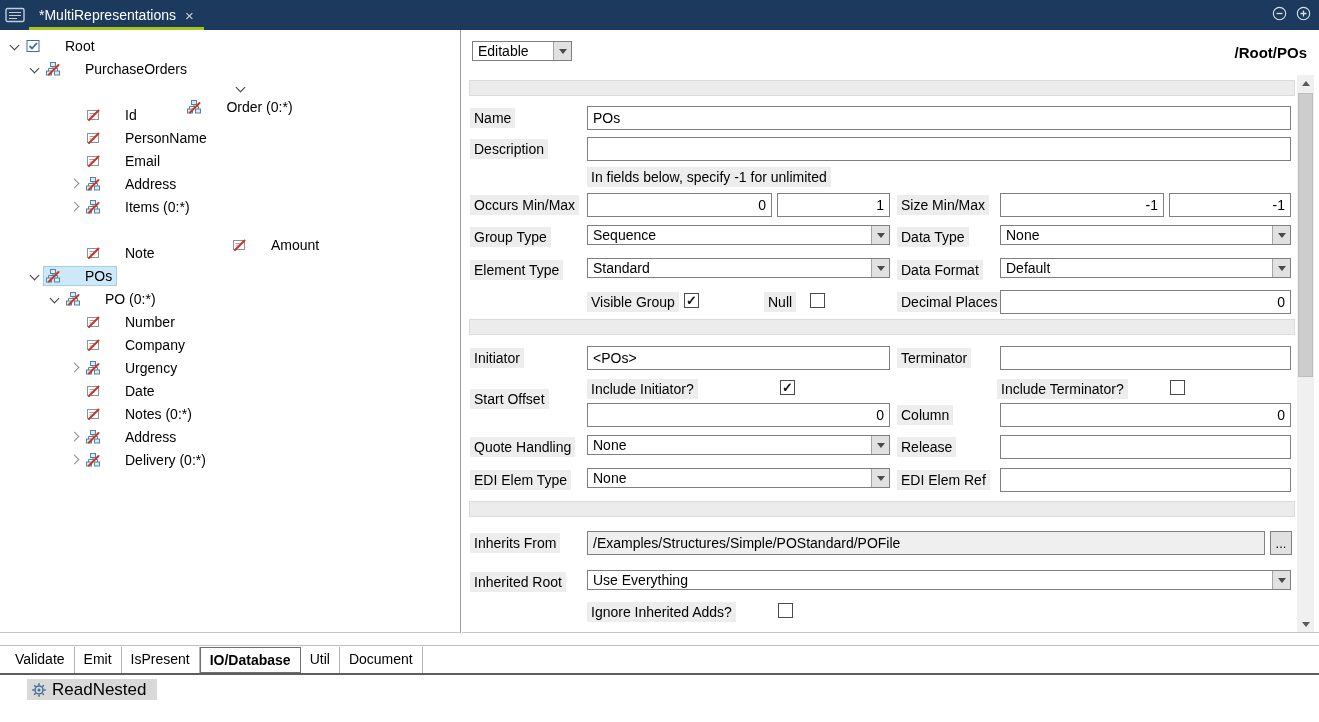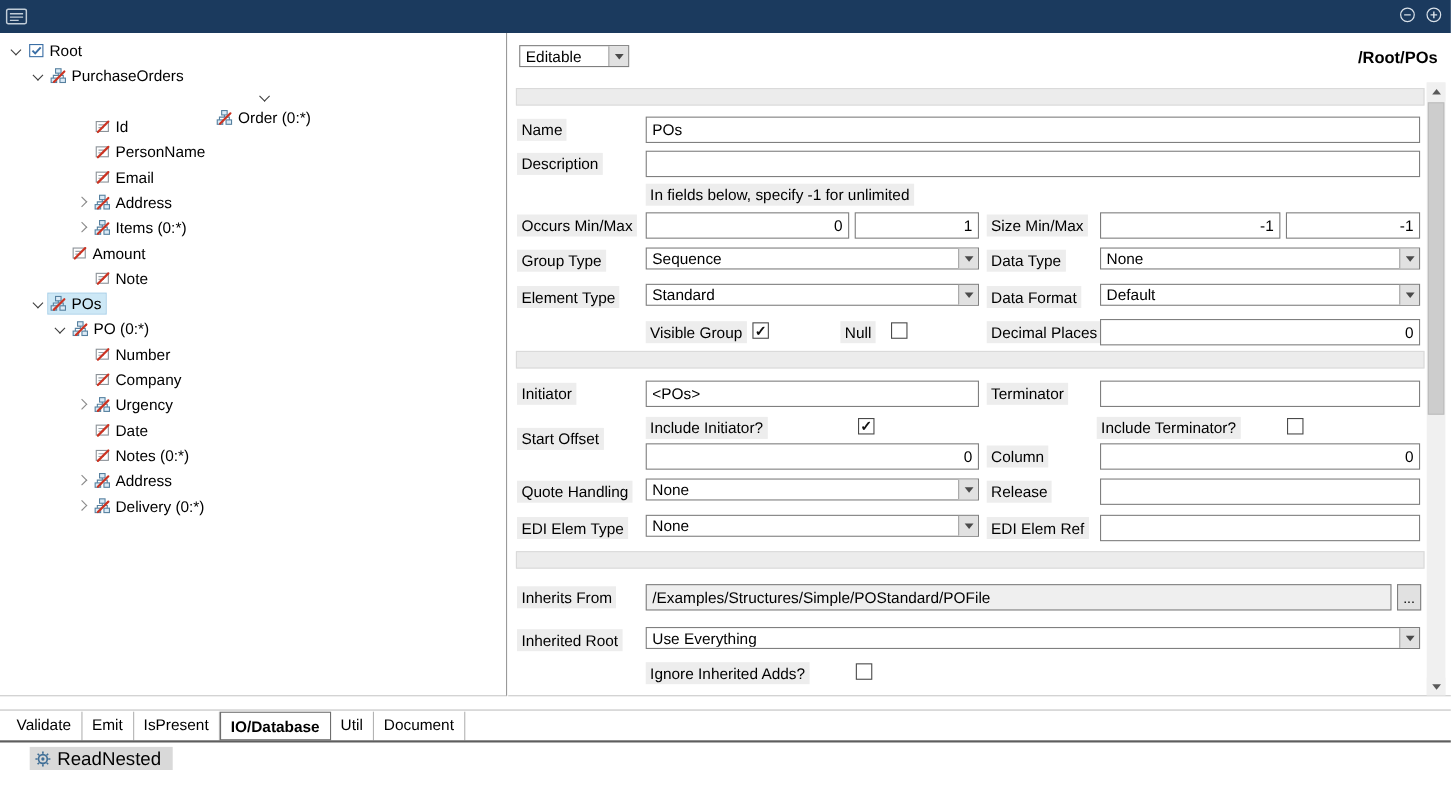--- a/index.html
+++ b/index.html
@@ -14,21 +14,21 @@
   .doc-tab .tab-close{margin-left:9px;color:#c9d3dd;font-size:15px;line-height:1;}
   .tab-underline{position:absolute;left:0;right:0;bottom:0;height:3px;background:#a8c51e;}
   .win-controls{position:absolute;right:8px;top:0;height:30px;display:flex;align-items:center;gap:9px;}
 
   
   .tree-panel{position:absolute;left:0;top:30px;width:461px;height:603px;background:#fff;border-right:1px solid #9a9a9a;border-bottom:1px solid #c9c9c9;overflow:hidden;padding-top:4px;}
   .trow{height:23px;display:flex;align-items:center;white-space:nowrap;}
   .chev{width:18px;height:16px;flex:0 0 18px;position:relative;}
   .chev.expanded::after{content:"";position:absolute;left:5px;top:4px;width:6px;height:6px;border-right:1.6px solid #3c3c3c;border-bottom:1.6px solid #3c3c3c;transform:rotate(45deg);}
   .chev.collapsed::after{content:"";position:absolute;left:5px;top:4px;width:6px;height:6px;border-right:1.6px solid #8a8a8a;border-bottom:1.6px solid #8a8a8a;transform:rotate(-45deg);}
-  .tcontent{display:inline-flex;align-items:center;padding:1px 4px 1px 1px;}
+  .tcontent{display:inline-flex;align-items:center;padding:1px 4px 1px 1px;gap:20px;}
   .trow.sel .tcontent{background:#cde8f6;outline:1px solid #a5cfe9;}
   .ticon{width:16px;height:16px;display:inline-flex;margin-right:4px;}
   .ticon svg{width:16px;height:16px;}
   .tlabel{font-size:14px;}
 
   .form-panel{position:absolute;left:462px;top:30px;width:857px;height:603px;background:#fff;border-bottom:1px solid #c9c9c9;overflow:hidden;}
   .mode-combo{left:10px;top:11px;width:100px;}
   .path{position:absolute;right:12px;top:14px;font-weight:bold;font-size:15px;}
   .sep{position:absolute;left:7px;width:826px;height:16px;background:#ececec;border:1px solid #dadada;}
 
@@ -67,20 +67,25 @@
 </head>
 <body>
 
 <div class="titlebar">
   <span class="app-icon">
     <svg width="20" height="16" viewBox="0 0 20 16">
         <rect x="1" y="1.5" width="18" height="13" rx="1.5" fill="none" stroke="#c2cdd8" stroke-width="1.4"></rect>
         <path d="M4 5.5h12M4 8.5h12M4 11.5h8" stroke="#c2cdd8" stroke-width="1.2"></path>
       </svg>
   </span>
+  <div class="doc-tab">
+    <span class="tab-title">*MultiRepresentations</span>
+    <span class="tab-close">×</span>
+    <span class="tab-underline"></span>
+  </div>
   <div class="win-controls">
     <span>
       <svg width="15" height="15" viewBox="0 0 16 16">
           <circle cx="8" cy="8" r="6.6" fill="none" stroke="#d8e0e8" stroke-width="1.2"></circle>
           <path d="M4.8 8h6.4" stroke="#d8e0e8" stroke-width="1.4"></path>
         </svg>
     </span>
     <span>
       <svg width="15" height="15" viewBox="0 0 16 16">
           <circle cx="8" cy="8" r="6.6" fill="none" stroke="#d8e0e8" stroke-width="1.2"></circle>
@@ -195,21 +200,21 @@
             <rect x="5.5" y="1.5" width="5" height="4" fill="#dcebf7" stroke="#56809f"></rect>
             <path d="M8 5.5v2M3.5 10V7.5h9V10" fill="none" stroke="#56809f"></path>
             <rect x="1.5" y="10" width="5" height="4" fill="#dcebf7" stroke="#56809f"></rect>
             <rect x="9.5" y="10" width="5" height="4" fill="#dcebf7" stroke="#56809f"></rect>
             <path d="M4 13.5L13.5 4" stroke="#cc3322" stroke-width="2" stroke-linecap="round"></path>
           </svg>
         </span>
         <span class="tlabel">Items (0:*)</span>
       </span>
     </div>
-    <div class="trow" style="padding-left: 45px;">
+    <div class="trow" style="padding-left: 93px; flex-direction: column;">
       <span class="chev leaf"></span>
       <span class="tcontent">
         <span class="ticon">
           <svg viewBox="0 0 16 16">
             <rect x="2.5" y="3.5" width="11" height="9" fill="#fff" stroke="#8b9298"></rect>
             <path d="M4.5 6.5h7M4.5 9h5" stroke="#9aa1a8"></path>
             <path d="M4 13L13.5 3.5" stroke="#cc3322" stroke-width="2" stroke-linecap="round"></path>
           </svg>
         </span>
         <span class="tlabel">Amount</span>

